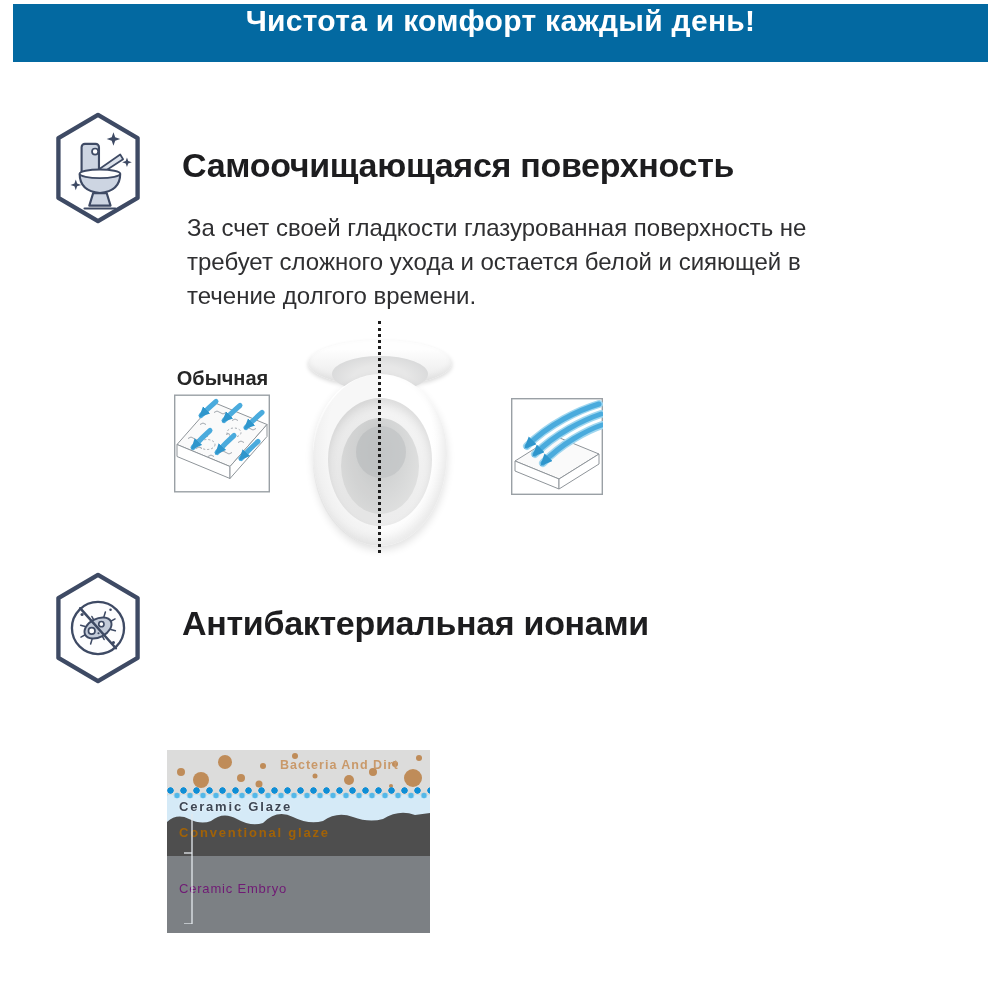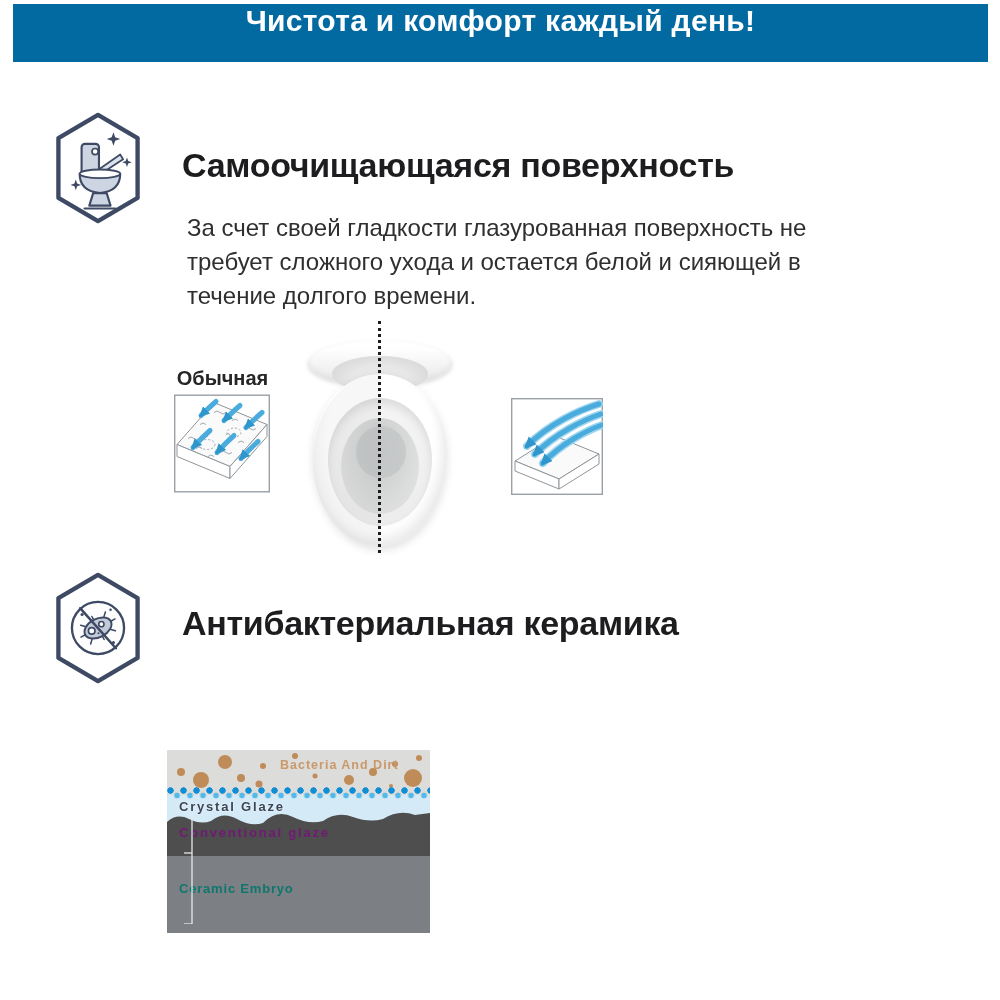--- a/index.html
+++ b/index.html
@@ -63,22 +63,22 @@
       radial-gradient(circle at 3.5px 3.5px, #0f8ed6 2.9px, rgba(0,0,0,0) 3.5px),
       radial-gradient(circle at 3.5px 3.5px, #54b8e8 2.6px, rgba(0,0,0,0) 3.2px);
     background-size:13px 14px,13px 14px; background-position:0 0,6.5px 5px; background-repeat:repeat-x; }
   .dg-wave { position:absolute; left:0; top:56px; width:263px; height:50px; display:block; }
   .dg-bottom { position:absolute; left:0; top:106px; width:263px; height:77px; background:#7c8084; }
   .dg-bacteria-svg { position:absolute; left:0; top:0; width:263px; height:45px; display:block; }
   .lbl { position:absolute; white-space:nowrap; }
   .lbl-bacteria { left:113px; top:8px; color:#c9996a; font-size:12.5px; font-weight:700; letter-spacing:1px; }
   .lbl-crystal { left:12px; top:49px; color:#3d4654; font-size:13px; font-weight:700; letter-spacing:1.8px;
     text-shadow:0 0 2px #eaf4fb, 0 0 2px #eaf4fb; }
-  .lbl-conventional { left:12px; top:75px; color:#701a75; font-size:13px; font-weight:700; letter-spacing:1.8px; }
-  .lbl-ceramic { left:12px; top:131px; color:#0f766e; font-size:13px; font-weight:700; letter-spacing:.8px; }
+  .lbl-conventional { left:12px; top:75px; color:#a16207; font-size:13px; font-weight:700; letter-spacing:1.8px; }
+  .lbl-ceramic { left:12px; top:131px; color:#701a75; font-size:13px; font-weight:400; letter-spacing:.8px; }
   .dg-bracket-line { position:absolute; left:24px; top:64px; width:1.5px; height:110px; background:rgba(228,232,236,.65); }
   .dg-bracket-mid  { position:absolute; left:17px; top:102px; width:8px; height:1.5px; background:rgba(228,232,236,.65); }
   .dg-bracket-foot { position:absolute; left:17px; top:172.5px; width:8px; height:1.5px; background:rgba(228,232,236,.65); }
 </style>
 </head>
 <body>
 
 <div class="canvas">
 
   <div class="banner">
@@ -189,21 +189,21 @@
     </g>
     <circle cx="43.5" cy="61" r="3.4" fill="#ffffff" stroke="#3e4a64" stroke-width="1.7"></circle>
     <circle cx="53.5" cy="54" r="2.7" fill="#ffffff" stroke="#3e4a64" stroke-width="1.7"></circle>
     <circle cx="50.5" cy="63.5" r="1.1" fill="#3e4a64"></circle>
     <circle cx="33.5" cy="44" r="1.6" fill="#3e4a64"></circle>
     <circle cx="66" cy="73" r="1.6" fill="#3e4a64"></circle>
     <circle cx="63" cy="39" r="1.3" fill="#3e4a64"></circle>
     <line x1="31.5" y1="37.5" x2="68.5" y2="79" stroke="#3e4a64" stroke-width="2.6" stroke-linecap="round"></line>
   </svg>
 
-  <div class="sec-title sec-title-2">Антибактериальная керамика</div>
+  <div class="sec-title sec-title-2">Антибактериальная ионами</div>
 
   <div class="diagram">
     <div class="dg-band"></div>
     <svg class="dg-bacteria-svg" viewBox="0 0 263 45">
       <g fill="#bf8c59">
         <circle cx="14" cy="22" r="4"></circle>
           <circle cx="34" cy="30" r="8"></circle>
           <circle cx="58" cy="12" r="7"></circle>
         <circle cx="74" cy="28" r="4"></circle>
           <circle cx="96" cy="16" r="3"></circle>
@@ -217,21 +217,21 @@
         <circle cx="224" cy="36" r="2"></circle>
           <circle cx="252" cy="8" r="3"></circle>
       </g>
     </svg>
     <div class="dg-dots"></div>
     <svg class="dg-wave" viewBox="0 0 263 50" preserveAspectRatio="none">
       <path d="M0,16 Q10,7 22,13 Q34,19 44,15 Q56,5 70,13 Q84,21 96,17 Q110,3 126,11 Q142,19 156,15 Q170,5 186,11 Q202,17 216,13 Q232,3 248,9 L263,7 L263,50 L0,50 Z" fill="#4e4e4e"></path>
     </svg>
     <div class="dg-bottom"></div>
     <div class="lbl lbl-bacteria">Bacteria And Dirt</div>
-    <div class="lbl lbl-crystal">Crystal Glaze</div>
+    <div class="lbl lbl-crystal">Ceramic Glaze</div>
     <div class="lbl lbl-conventional">Conventional glaze</div>
     <div class="lbl lbl-ceramic">Ceramic Embryo</div>
     <div class="dg-bracket-line"></div>
     <div class="dg-bracket-mid"></div>
     <div class="dg-bracket-foot"></div>
   </div>
 
 </div>
 
 </body></html>

